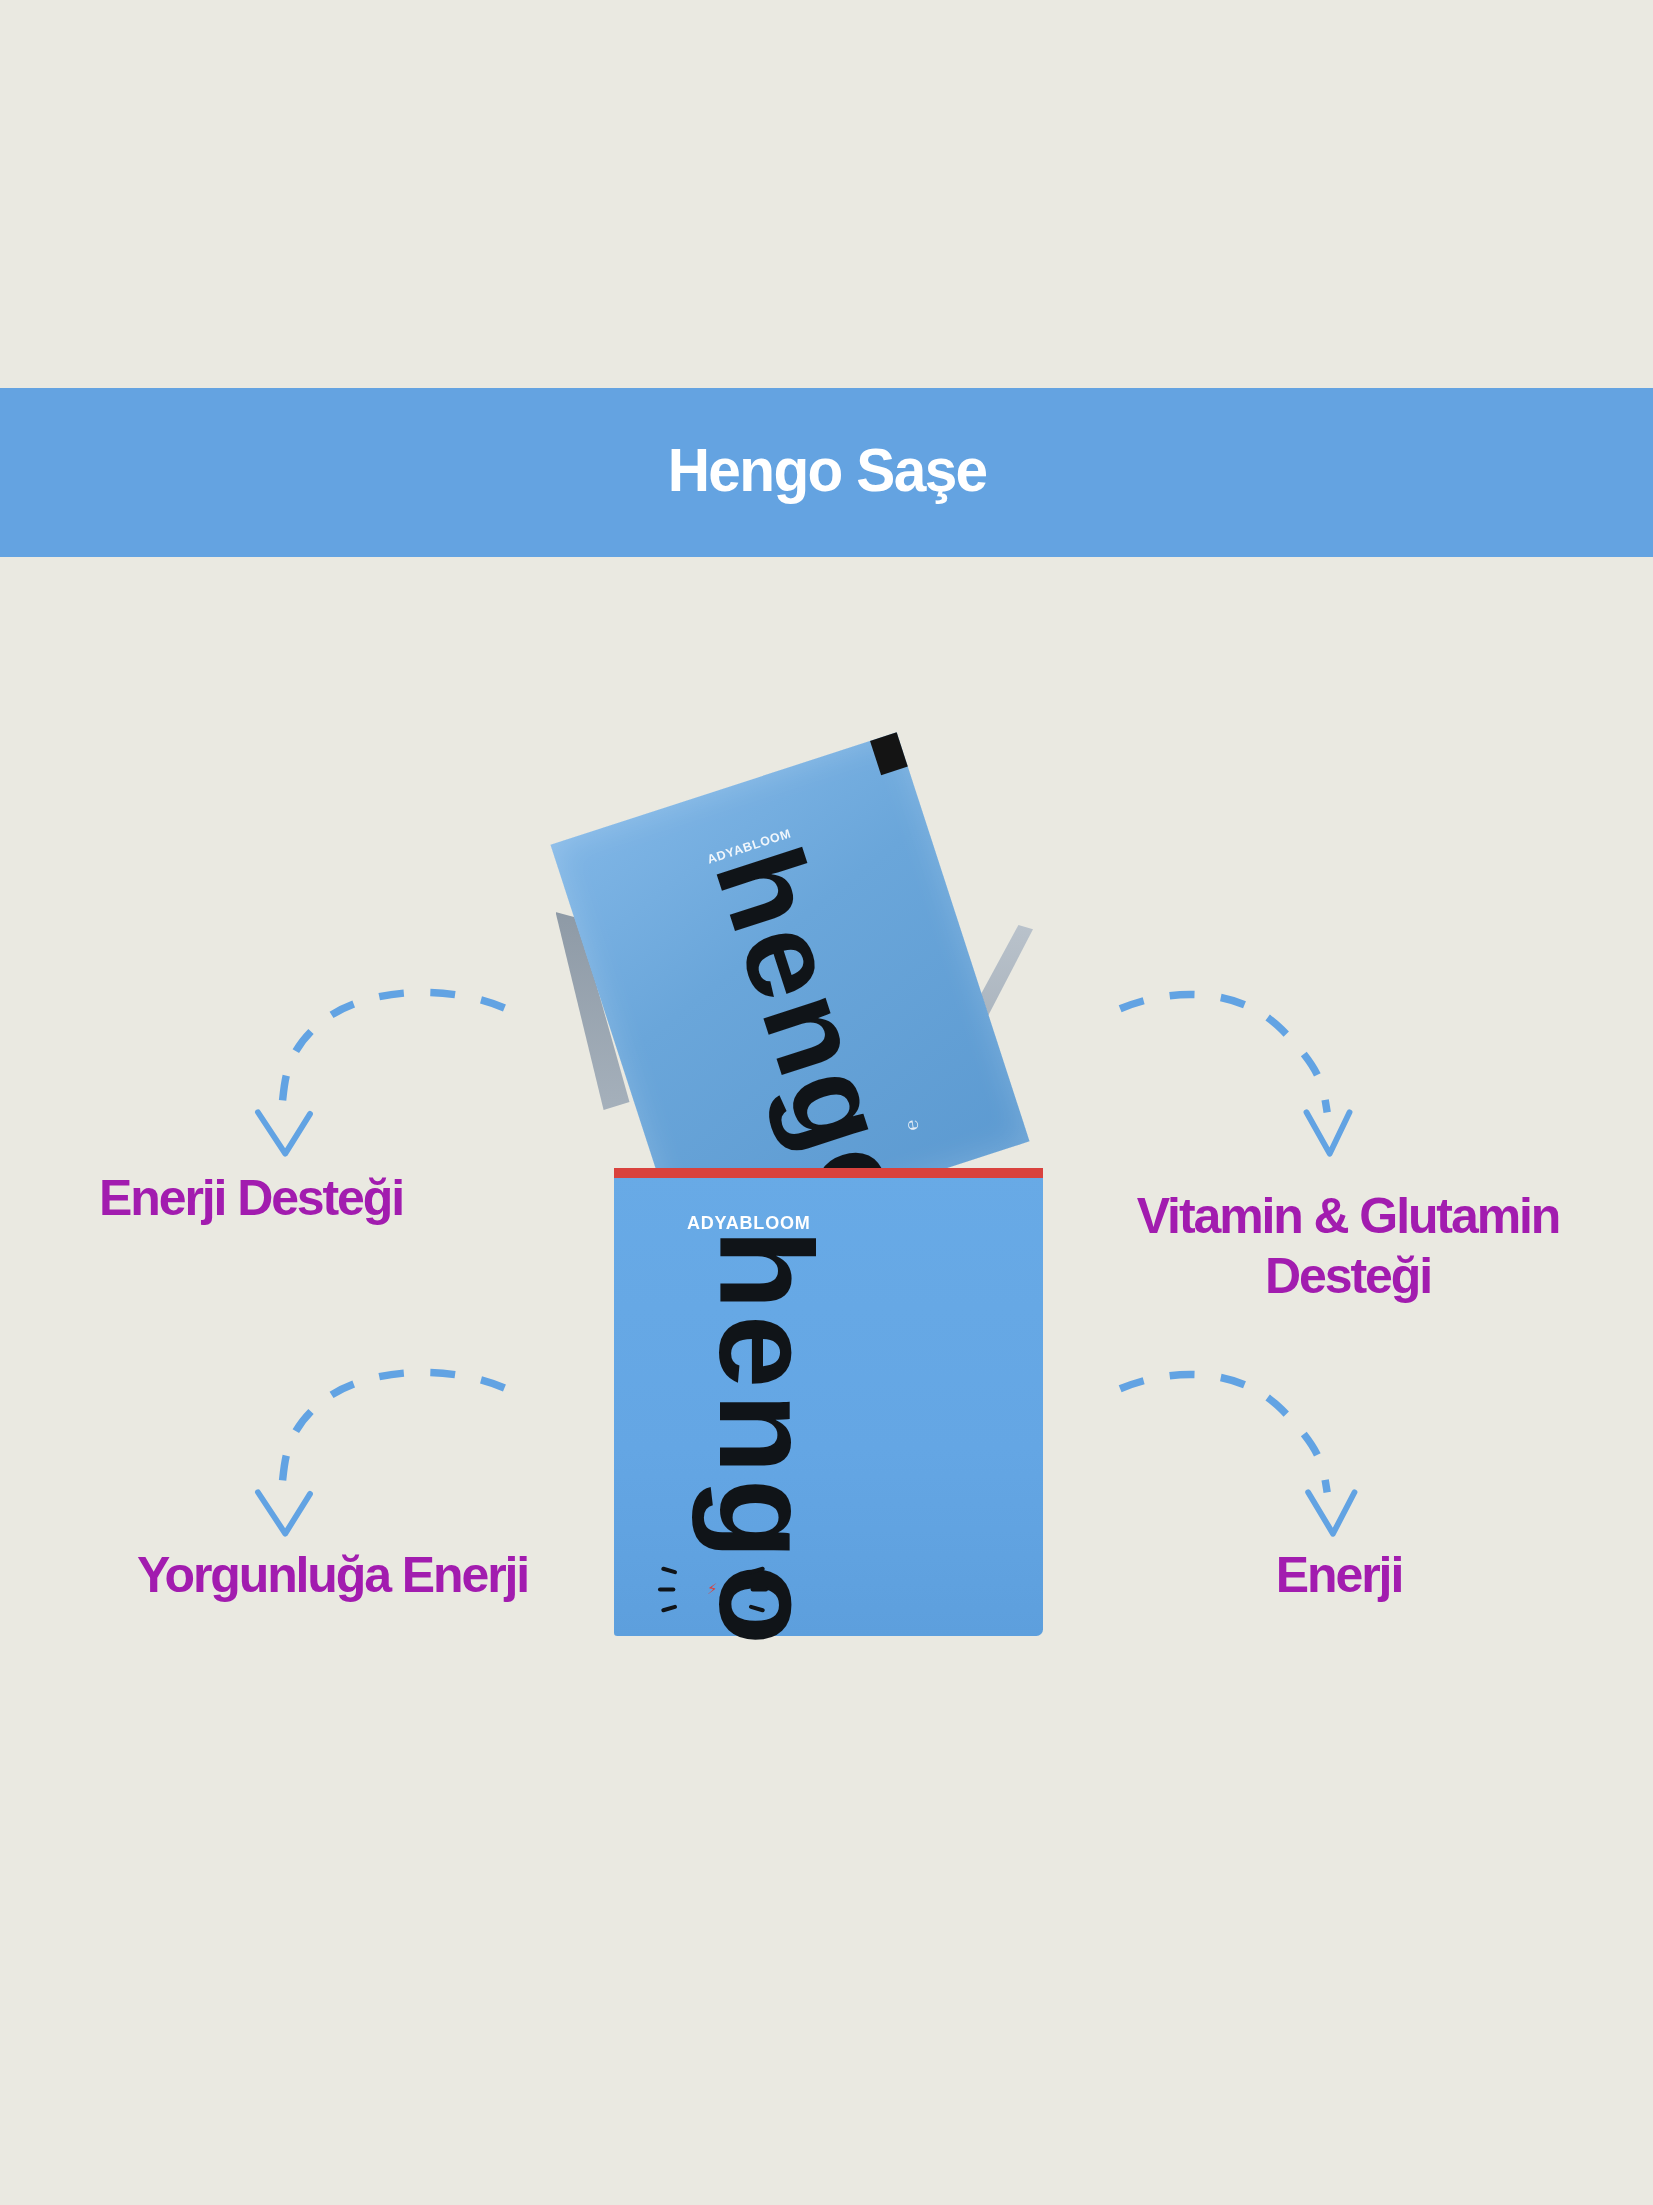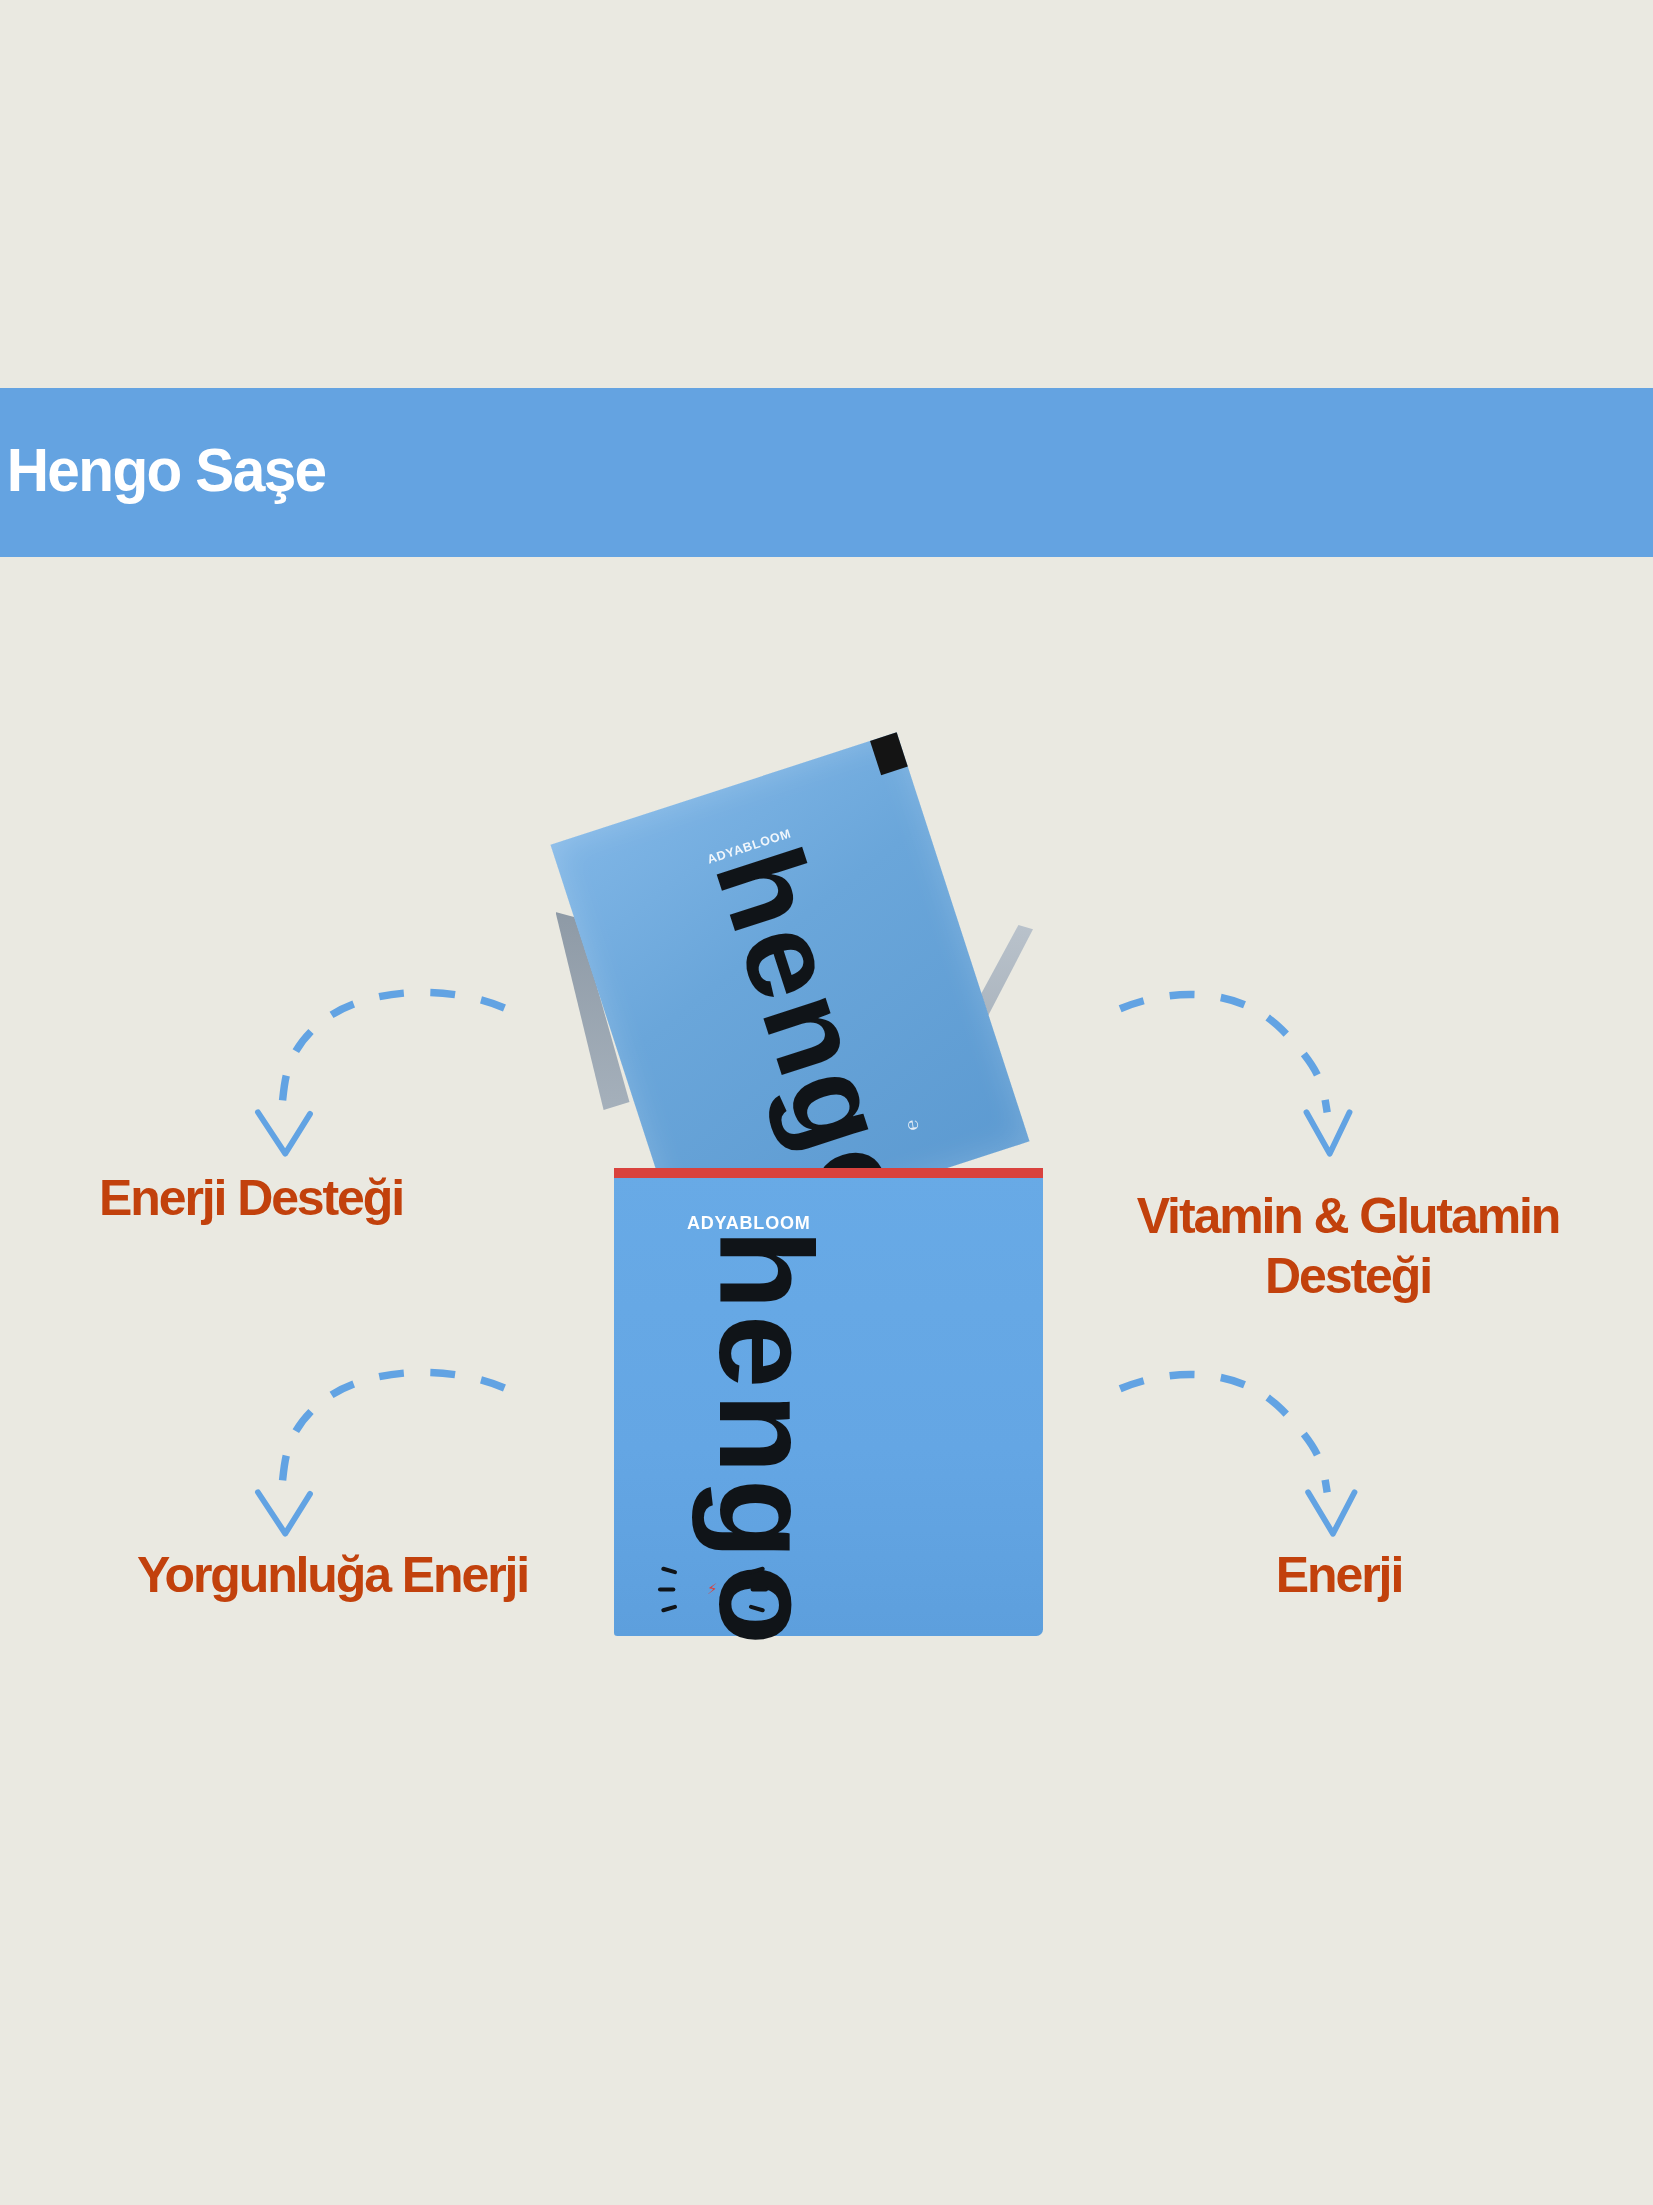--- a/index.html
+++ b/index.html
@@ -16,34 +16,35 @@
     }
     .banner {
       position: absolute;
       left: 0;
       top: 388px;
       width: 1654px;
       height: 169px;
       background: #64a3e1;
       display: flex;
       align-items: center;
+      justify-content: center;
     }
     .banner-title {
       color: #ffffff;
       font-weight: 700;
       font-size: 61px;
       letter-spacing: -1.7px;
       transform: scaleX(0.96);
       margin-top: -5px;
     }
 
     
     .feature-label {
       position: absolute;
-      color: #c2410c;
+      color: #a21caf;
       font-weight: 700;
       font-size: 50px;
       line-height: 60px;
       letter-spacing: -2.1px;
       text-align: center;
       white-space: nowrap;
     }
     .feature-label span { display: block; }
     #f1 { left: 99px; top: 1168px; text-align: left; }
     #f2 { left: 1108px; top: 1186px; width: 480px; text-align: center; }

